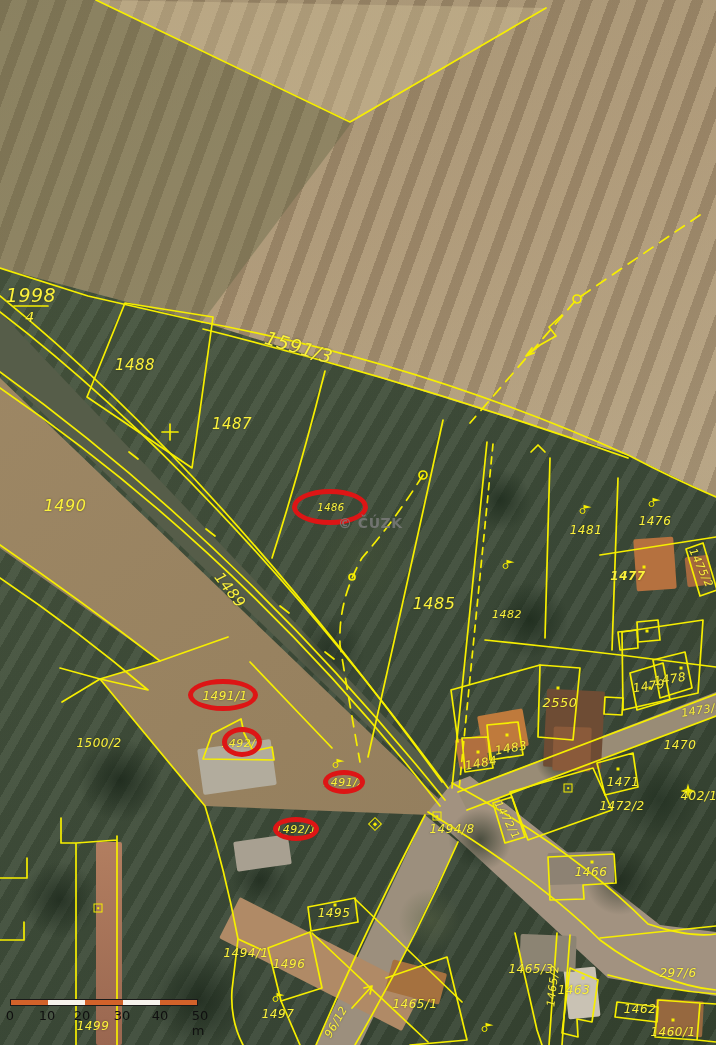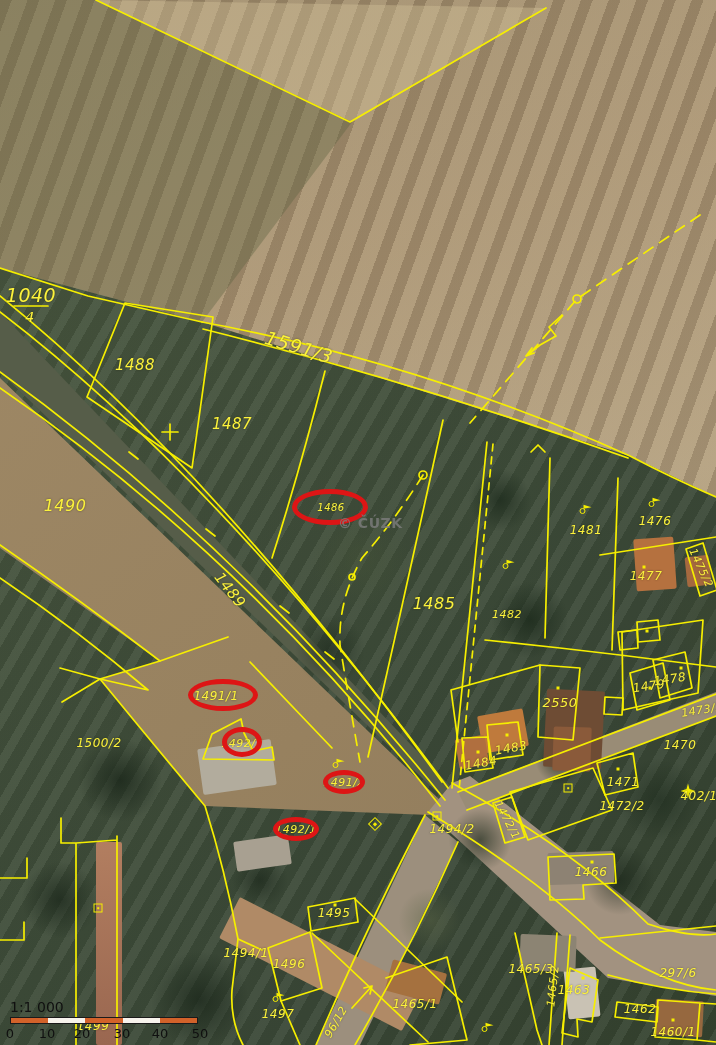--- a/index.html
+++ b/index.html
@@ -222,51 +222,51 @@
       <div class="sym sym-dot" style="left: 681px; top: 668px;"></div>
       <div class="sym sym-square" style="left: 568px; top: 788px;"></div>
       <div class="sym sym-square" style="left: 98px; top: 908px;"></div>
       <div class="sym sym-square" style="left: 437px; top: 816px;"></div>
       <div class="sym sym-diamond" style="left: 375px; top: 824px;"></div>
       <div class="sym sym-star" style="left: 688px; top: 793px;"><svg width="15" height="15">
           <path d="M7.5,0 L9,5.5 L15,7.5 L9,9.5 L7.5,15 L6,9.5 L0,7.5 L6,5.5 Z" fill="#f6ee00"></path>
         </svg></div>
     </div>
   <div id="labels">
-      <span class="plabel" style="left: 31px; top: 295px; font-size: 19px;">1040</span>
+      <span class="plabel" style="left: 31px; top: 295px; font-size: 19px;">1998</span>
       <span class="plabel" style="left: 30px; top: 317px; font-size: 14px;">4</span>
       <span class="plabel" style="left: 135px; top: 365px; font-size: 15px;">1488</span>
       <span class="plabel" style="left: 299px; top: 347px; font-size: 19px; --r: 17deg;">1591/3</span>
       <span class="plabel" style="left: 232px; top: 424px; font-size: 15px;">1487</span>
       <span class="plabel" style="left: 331px; top: 507px; font-size: 10px;">1486</span>
       <span class="plabel" style="left: 65px; top: 505px; font-size: 16px;">1490</span>
       <span class="plabel" style="left: 230px; top: 590px; font-size: 15px; --r: 52deg;">1489</span>
       <span class="plabel" style="left: 434px; top: 603px; font-size: 16px;">1485</span>
       <span class="plabel" style="left: 507px; top: 590px; font-size: 11px; margin-top: 24px;">1482</span>
       <span class="plabel" style="left: 586px; top: 530px; font-size: 12px;">1481</span>
       <span class="plabel" style="left: 655px; top: 521px; font-size: 12px;">1476</span>
-      <span class="plabel" style="left: 646px; top: 576px; font-size: 12px;">1477</span>
+      <span class="plabel" style="left: 628px; top: 576px; font-size: 12px; font-weight: bold;">1477</span>
       <span class="plabel" style="left: 649px; top: 686px; font-size: 12px; --r: -8deg;">1479</span>
       <span class="plabel" style="left: 670px; top: 679px; font-size: 12px; --r: -8deg;">1478</span>
       <span class="plabel" style="left: 701px; top: 568px; font-size: 11px; --r: 65deg;">1475/2</span>
       <span class="plabel" style="left: 560px; top: 702px; font-size: 13px;">2550</span>
       <span class="plabel" style="left: 511px; top: 748px; font-size: 12px; --r: -10deg;">1483</span>
       <span class="plabel" style="left: 481px; top: 763px; font-size: 12px; --r: -10deg;">1484</span>
       <span class="plabel" style="left: 702px; top: 710px; font-size: 11px; --r: -9deg;">1473/2</span>
       <span class="plabel" style="left: 680px; top: 745px; font-size: 12px;">1470</span>
       <span class="plabel" style="left: 623px; top: 782px; font-size: 12px;">1471</span>
       <span class="plabel" style="left: 574px; top: 806px; font-size: 12px; margin-left: 48px;">1472/2</span>
       <span class="plabel" style="left: 507px; top: 820px; font-size: 11px; --r: 62deg;">1472/1</span>
       <span class="plabel" style="left: 703px; top: 796px; font-size: 12px;">402/10</span>
       <span class="plabel" style="left: 99px; top: 743px; font-size: 12px;">1500/2</span>
-      <span class="plabel" style="left: 216px; top: 696px; font-size: 12px;">1491/1</span>
+      <span class="plabel" style="left: 225px; top: 696px; font-size: 12px;">1491/1</span>
       <span class="plabel" style="left: 242px; top: 743px; font-size: 11px;">1492/2</span>
       <span class="plabel" style="left: 344px; top: 782px; font-size: 11px;">1491/2</span>
       <span class="plabel" style="left: 296px; top: 829px; font-size: 11px;">1492/1</span>
-      <span class="plabel" style="left: 452px; top: 829px; font-size: 12px;">1494/2</span>
+      <span class="plabel" style="left: 452px; top: 829px; font-size: 12px;">1494/8</span>
       <span class="plabel" style="left: 591px; top: 872px; font-size: 12px; font-style: italic;">1466</span>
       <span class="plabel" style="left: 334px; top: 913px; font-size: 12px;">1495</span>
       <span class="plabel" style="left: 246px; top: 953px; font-size: 12px;">1494/1</span>
       <span class="plabel" style="left: 289px; top: 964px; font-size: 12px;">1496</span>
       <span class="plabel" style="left: 278px; top: 1014px; font-size: 12px; text-align: right;">1497</span>
       <span class="plabel" style="left: 336px; top: 1022px; font-size: 11px; --r: -60deg;">96/12</span>
       <span class="plabel" style="left: 415px; top: 1004px; font-size: 12px;">1465/1</span>
       <span class="plabel" style="left: 531px; top: 969px; font-size: 12px;">1465/3</span>
       <span class="plabel" style="left: 553px; top: 986px; font-size: 11px; --r: -84deg;">1465/2</span>
       <span class="plabel" style="left: 574px; top: 990px; font-size: 12px;">1463</span>
@@ -279,21 +279,20 @@
       <div class="hl" style="left: 330px; top: 507px; width: 76px; height: 36px;"></div>
       <div class="hl" style="left: 223px; top: 695px; width: 70px; height: 32px;"></div>
       <div class="hl" style="left: 242px; top: 742px; width: 40px; height: 30px;"></div>
       <div class="hl" style="left: 344px; top: 782px; width: 42px; height: 24px;"></div>
       <div class="hl" style="left: 296px; top: 829px; width: 46px; height: 24px;"></div>
     </div>
 
   <div class="watermark">© ČÚZK</div>
 
   <div id="scalebar">
-    <div class="ratio">1:1 000</div>
     <div class="bar">
       <span class="seg-o"></span>
       <span class="seg-w"></span>
       <span class="seg-o"></span>
       <span class="seg-w"></span>
       <span class="seg-o"></span>
     </div>
     <div class="ticks">
       <span style="left:0px">0</span>
       <span style="left:37px">10</span>

